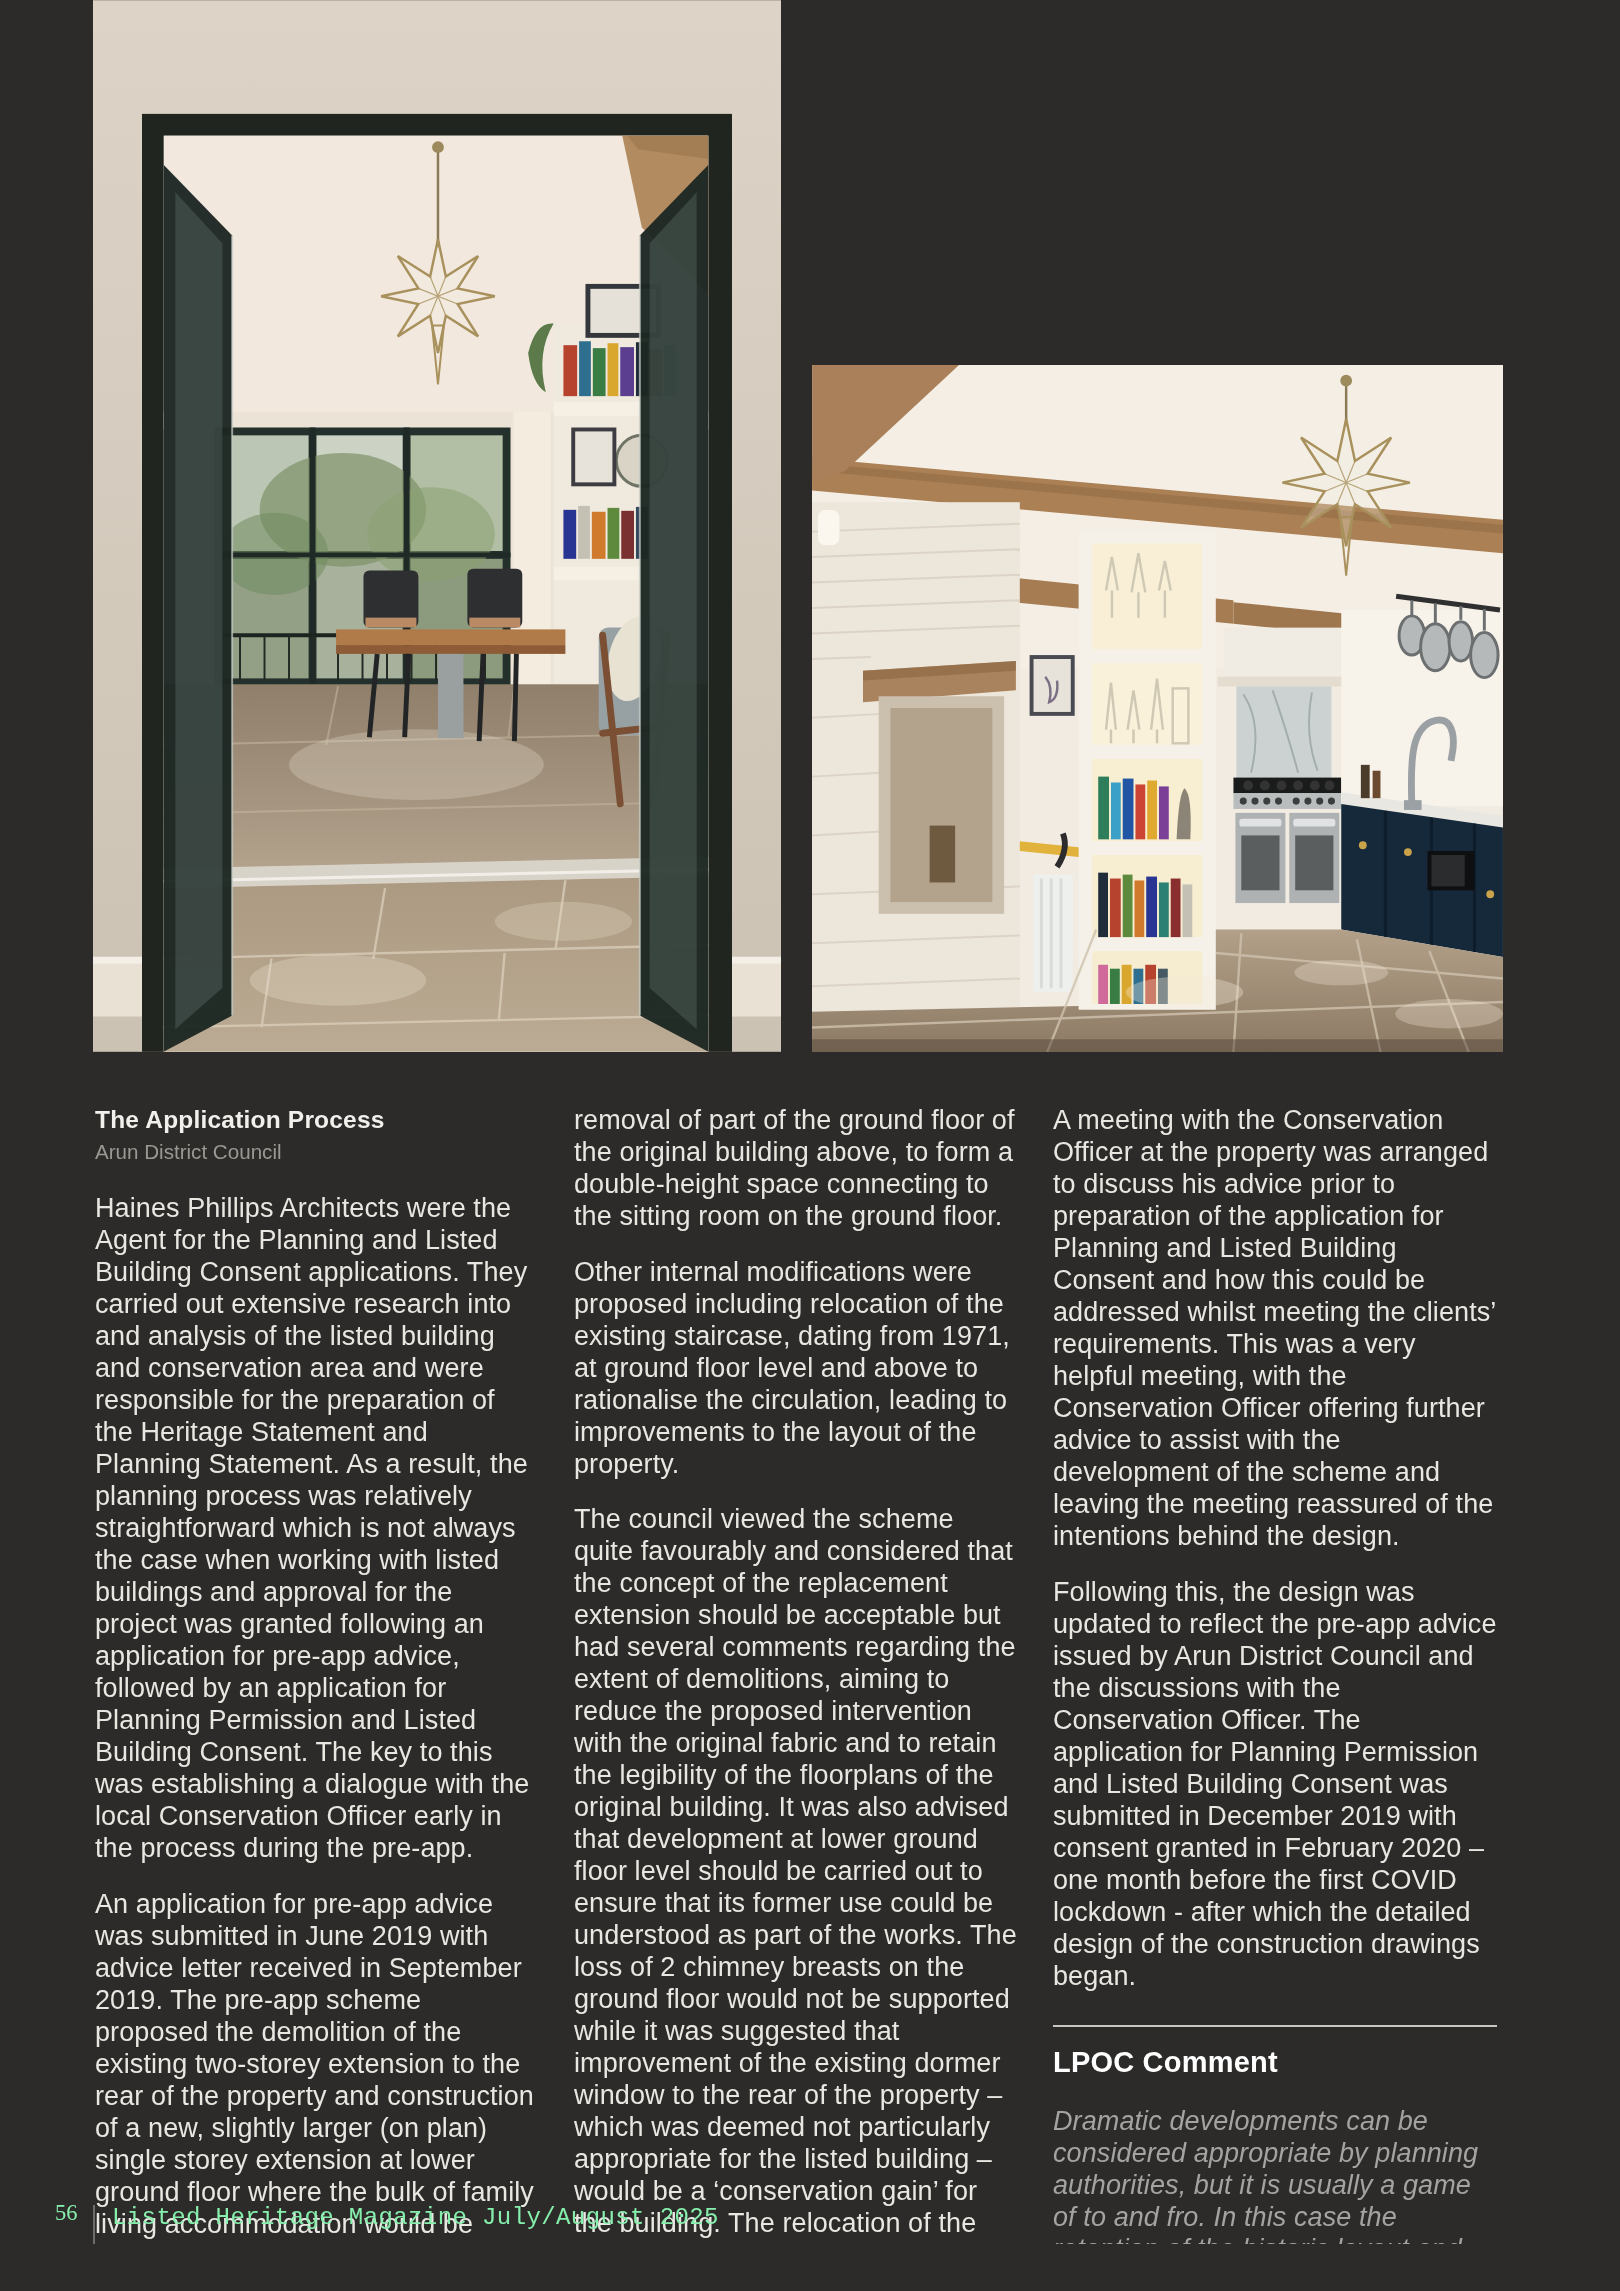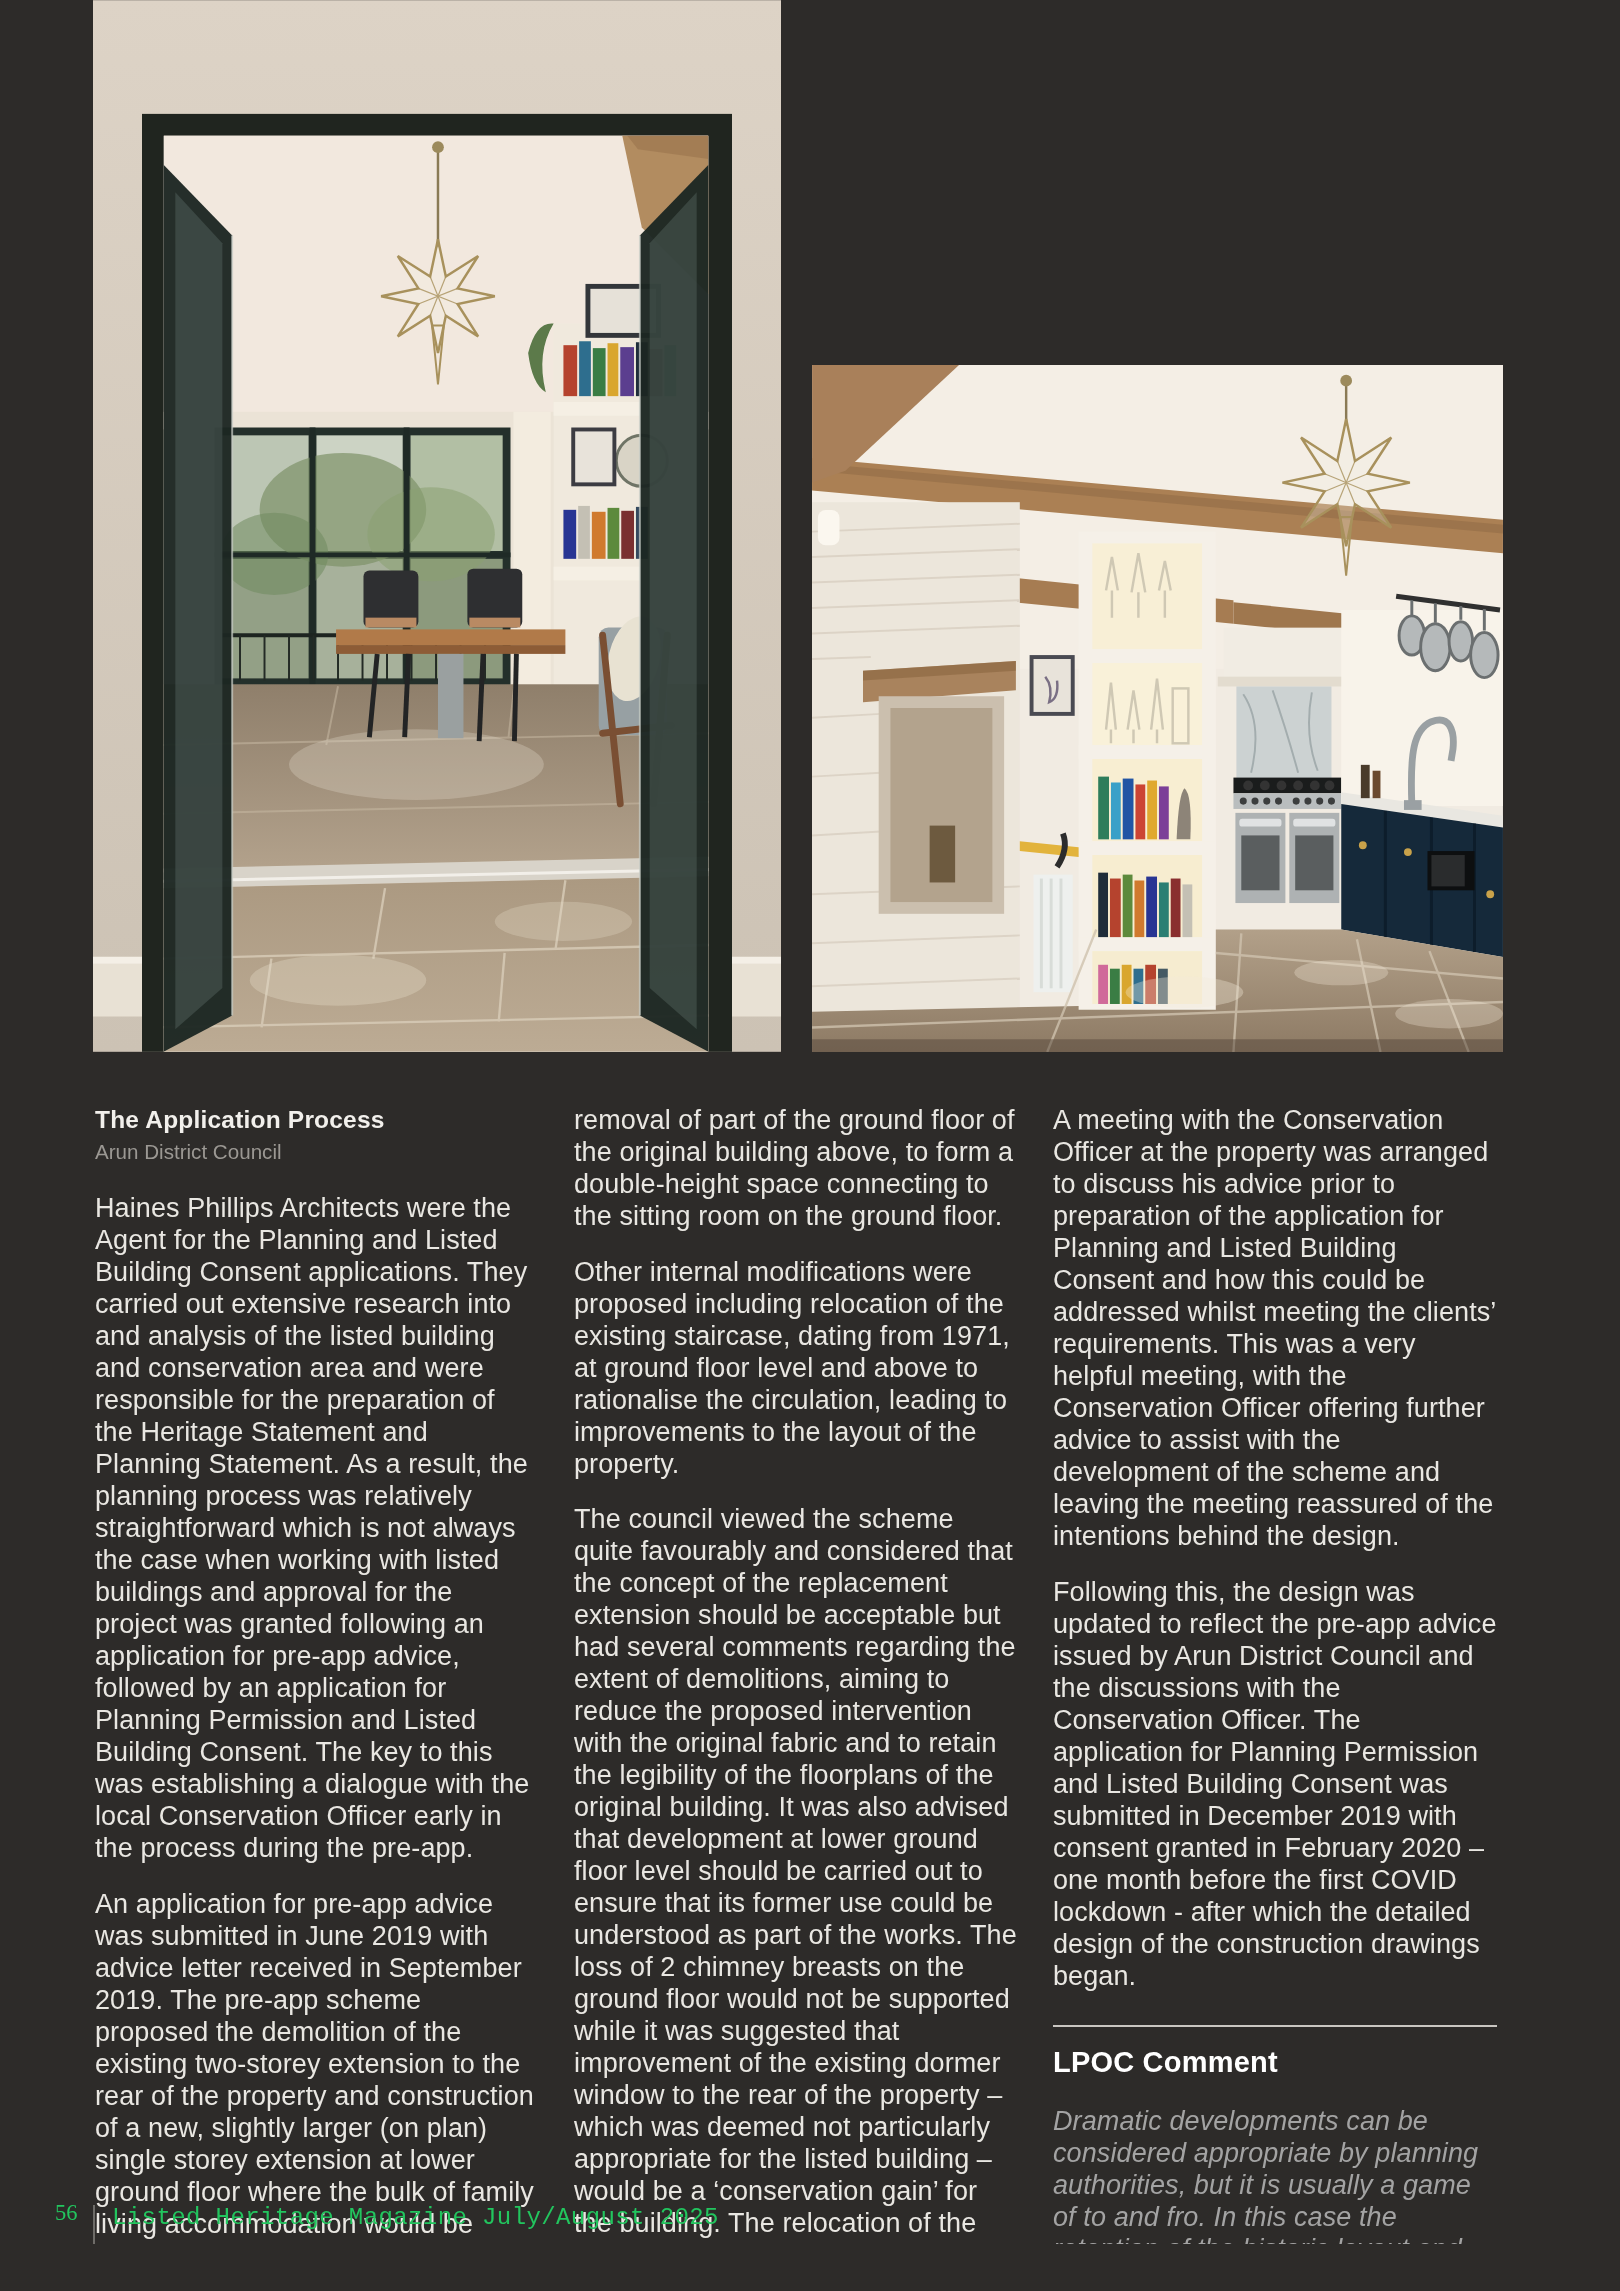--- a/index.html
+++ b/index.html
@@ -17,21 +17,21 @@
   .article p{margin:0 0 23.5px 0;font-size:27px;line-height:32px;letter-spacing:0.1px;}
   .heading{margin:0;font-size:24.5px;line-height:32px;font-weight:bold;letter-spacing:0.2px;color:#f2f0ec;}
   .subheading{font-size:20.6px;line-height:32px;color:#9b9893;margin:0 0 24px 0;}
 
   .lpoc{border-top:2px solid #c9c6c1;margin-top:33px;padding-top:19.6px;}
   .lpoc h2{margin:0 0 25.5px 0;font-size:29px;line-height:33px;font-weight:bold;color:#ffffff;letter-spacing:0.2px;}
   .lpoc p{font-style:italic;color:#a3a3a3;margin:0;}
   .rosette{vertical-align:-6.9px;margin-left:6.9px;}
 
   .footer{position:absolute;left:0;top:2194px;width:100%;height:98px;
-          font-family:"Liberation Serif",serif;color:#22c55e;}
+          font-family:"Liberation Serif",serif;color:#86efac;}
   .page-num{position:absolute;left:55px;top:5.9px;font-size:22.5px;}
   .footer-rule{position:absolute;left:93px;top:10.8px;width:2px;height:87px;background:#6e6c68;}
   .footer-title{position:absolute;left:112px;top:10px;font-size:24px;letter-spacing:0.4px;font-family:Liberation Mono, monospace;}
 </style>
 </head>
 <body>
 
 <div class="page">
 
   <figure class="photo photo-left">

